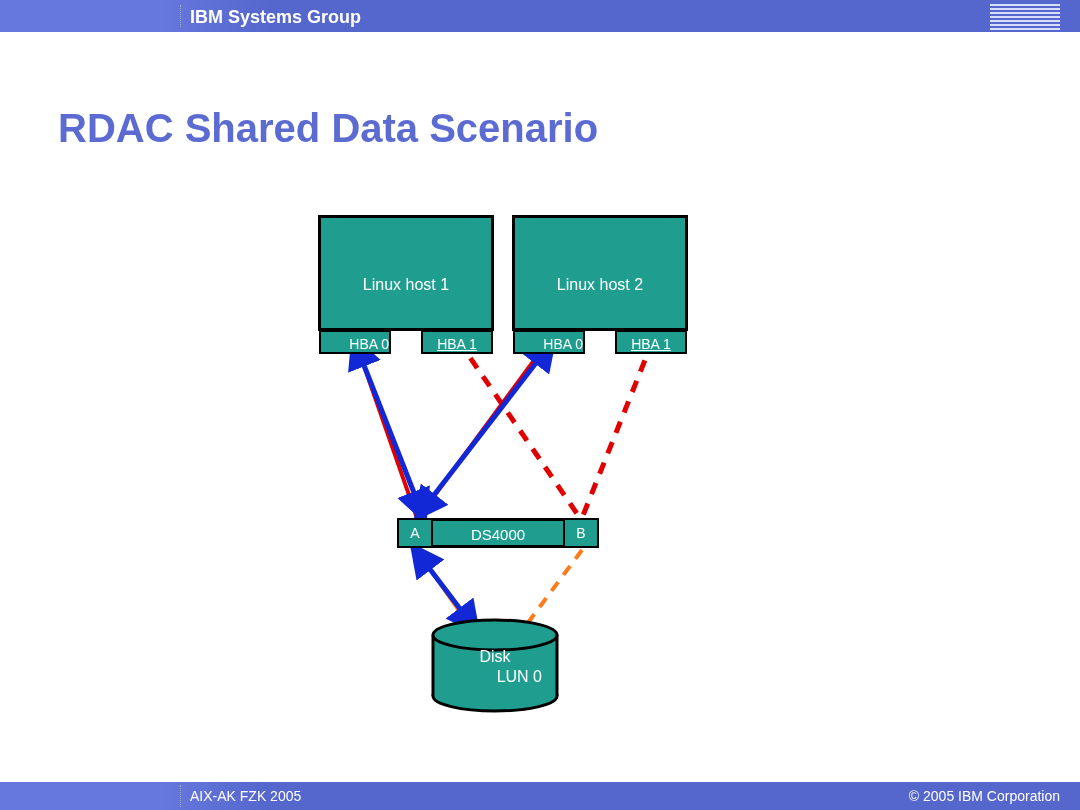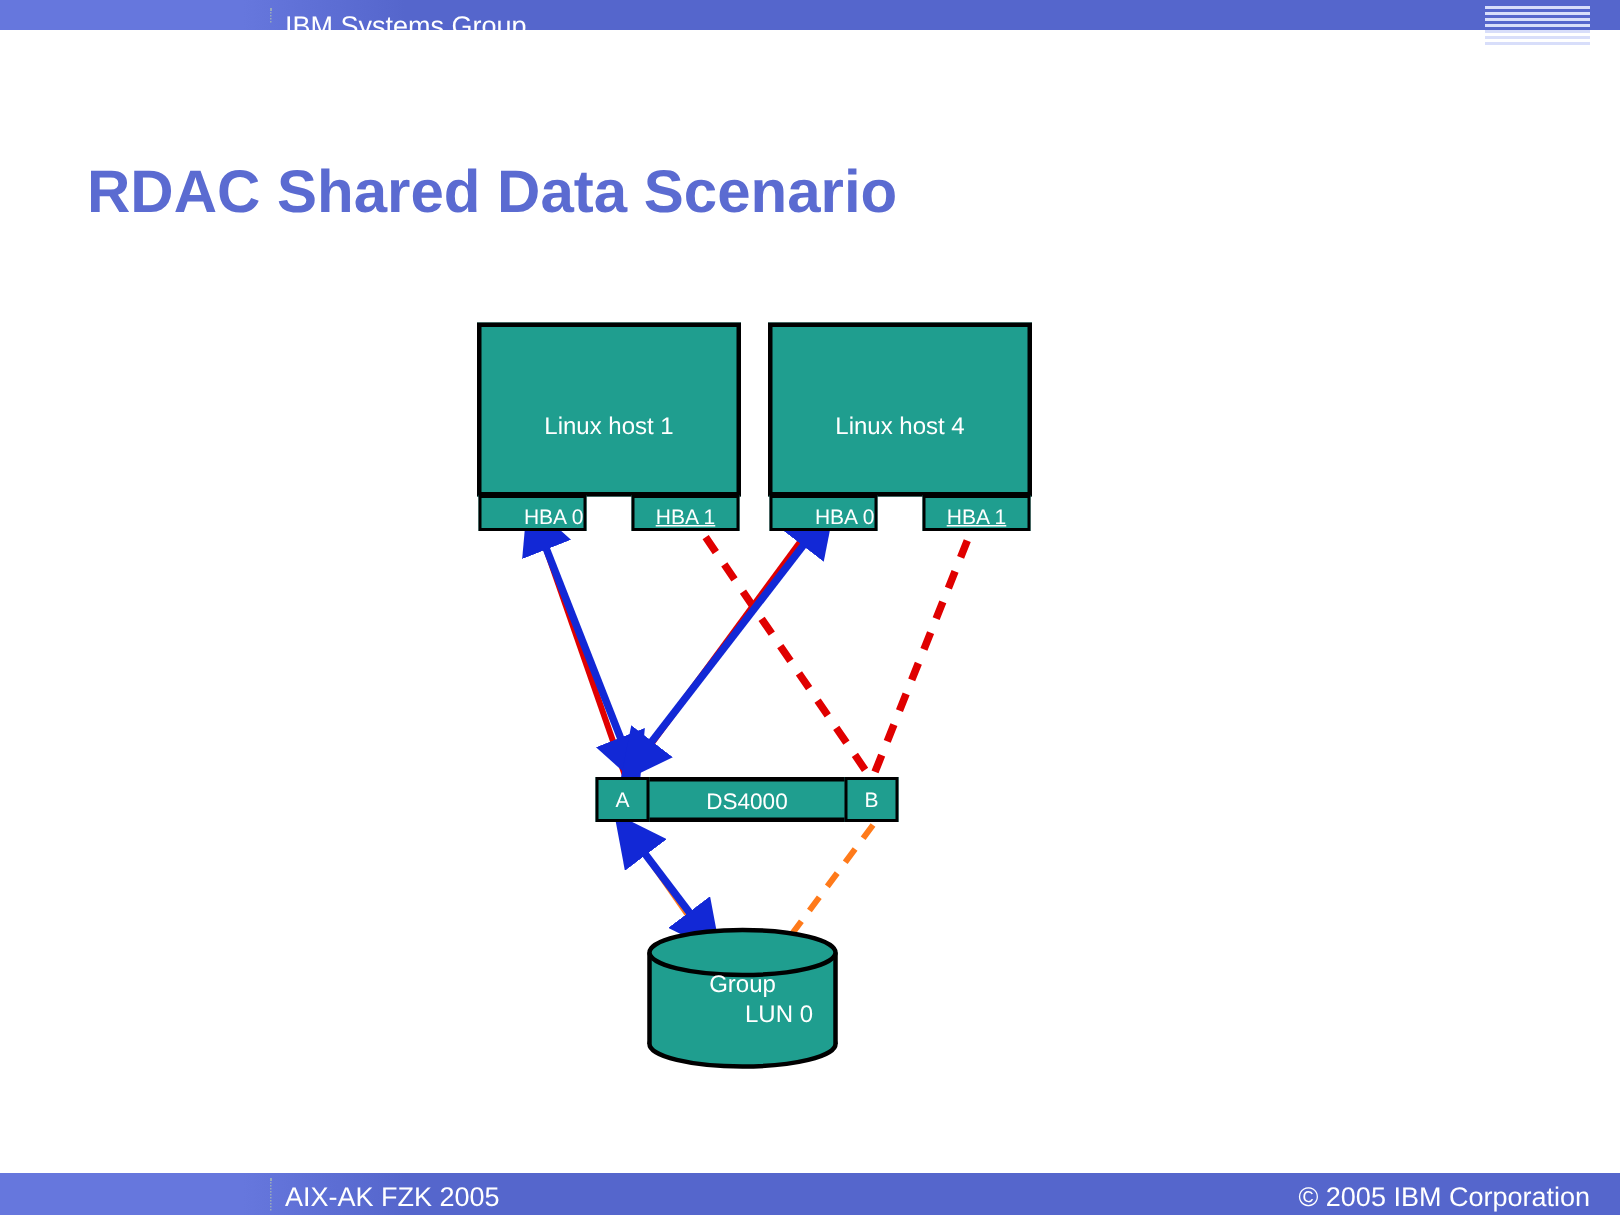--- a/index.html
+++ b/index.html
@@ -9,22 +9,23 @@
     height: 810px;
     font-family: Arial, Helvetica, sans-serif;
     background: #fff;
     overflow: hidden;
     position: relative;
   }
   
   .topband {
     position: absolute;
     top: 0; left: 0; right: 0;
-    height: 20px;
+    height: 32px;
     background: linear-gradient(to right, #6677dd 0%, #6677dd 15%, #5566cc 25%, #5566cc 100%);
+    font-weight: bold;
   }
   .topband .group {
     position: absolute;
     left: 190px;
     top: 7px;
     color: #fff;
     font-size: 18px;
   }
   .topband .vrule {
     position: absolute;
@@ -41,21 +42,21 @@
     width: 70px;
     height: 28px;
   }
   
   .botband {
     position: absolute;
     bottom: 0; left: 0; right: 0;
     height: 28px;
     background: linear-gradient(to right, #6677dd 0%, #6677dd 15%, #5566cc 25%, #5566cc 100%);
     color: #fff;
-    font-size: 18px;
+    font-size: 14px;
   }
   .botband .vrule {
     position: absolute;
     left: 180px;
     top: 3px;
     bottom: 3px;
     width: 0;
     border-left: 1px dotted #9ab;
   }
   .botband .leftlabel {
@@ -215,31 +216,31 @@
   </g>
 </svg>
 
 <div class="hostbox" style="left:318px; top:215px;">
   <div class="hostlabel">Linux host 1</div>
   <div class="hbabox left">HBA 0</div>
   <div class="hbabox right">HBA 1</div>
 </div>
 
 <div class="hostbox" style="left:512px; top:215px;">
-  <div class="hostlabel">Linux host 4</div>
+  <div class="hostlabel">Linux host 2</div>
   <div class="hbabox left">HBA 0</div>
   <div class="hbabox right">HBA 1</div>
 </div>
 
 <div class="dsbox" style="left:398px; top:518px;">
   <span>DS4000</span>
   <div class="portbox portA">A</div>
   <div class="portbox portB">B</div>
 </div>
 
-<div class="disklabel" style="left:435px; top:648px;">Group</div>
+<div class="disklabel" style="left:435px; top:648px;">Disk</div>
 <div class="disklabel" style="left:422px; top:668px;text-align:right;">LUN 0</div>
 
 <div class="botband">
   <div class="vrule"></div>
   <div class="leftlabel">AIX-AK FZK 2005</div>
   <div class="rightlabel">© 2005 IBM Corporation</div>
 </div>
 
 </body></html>

